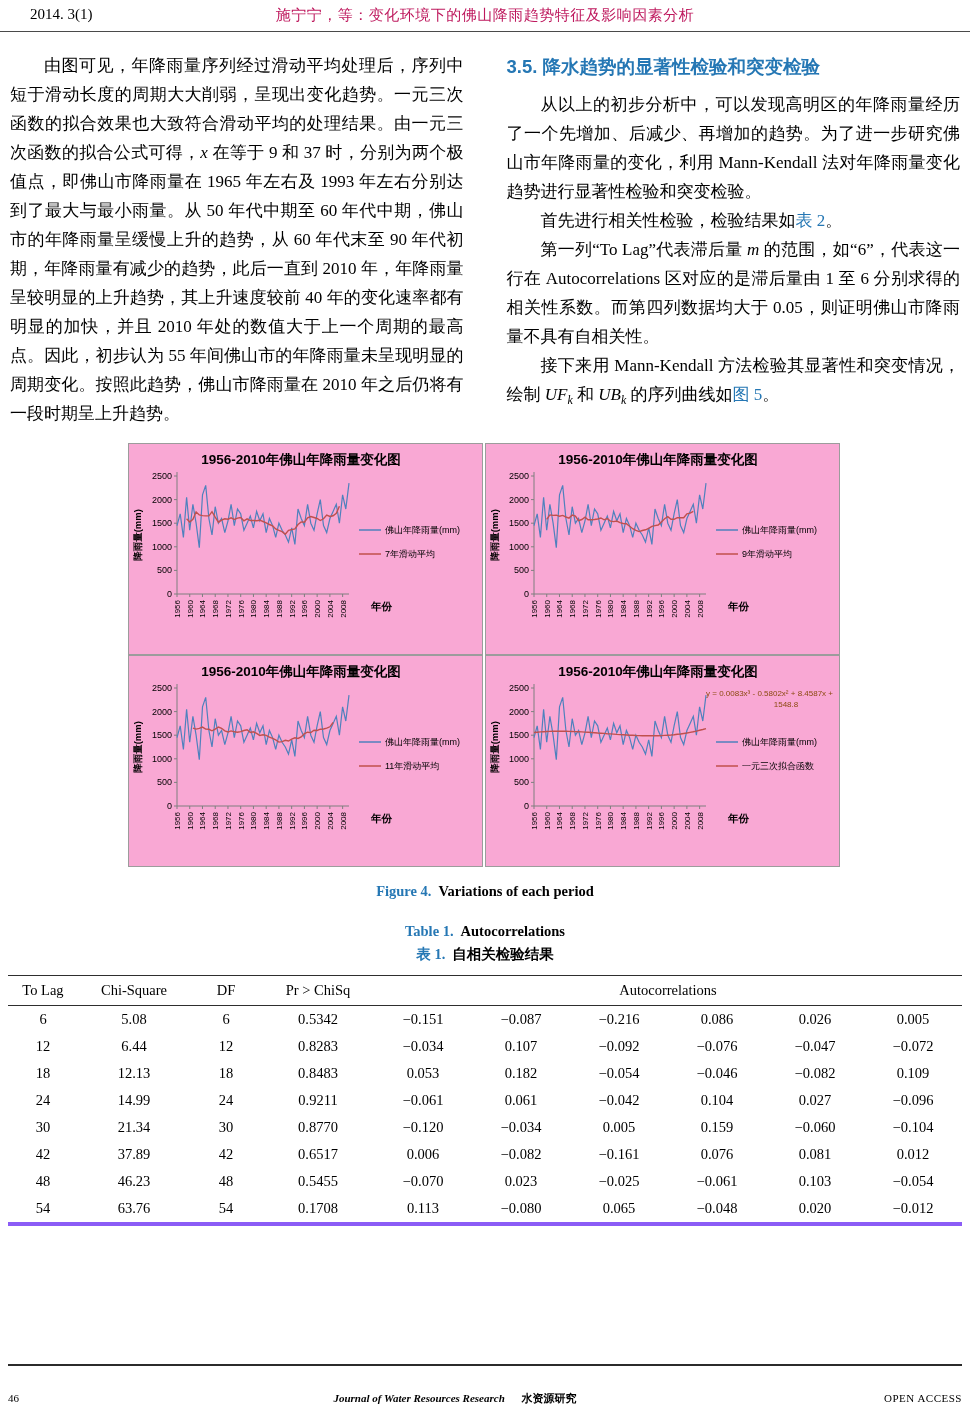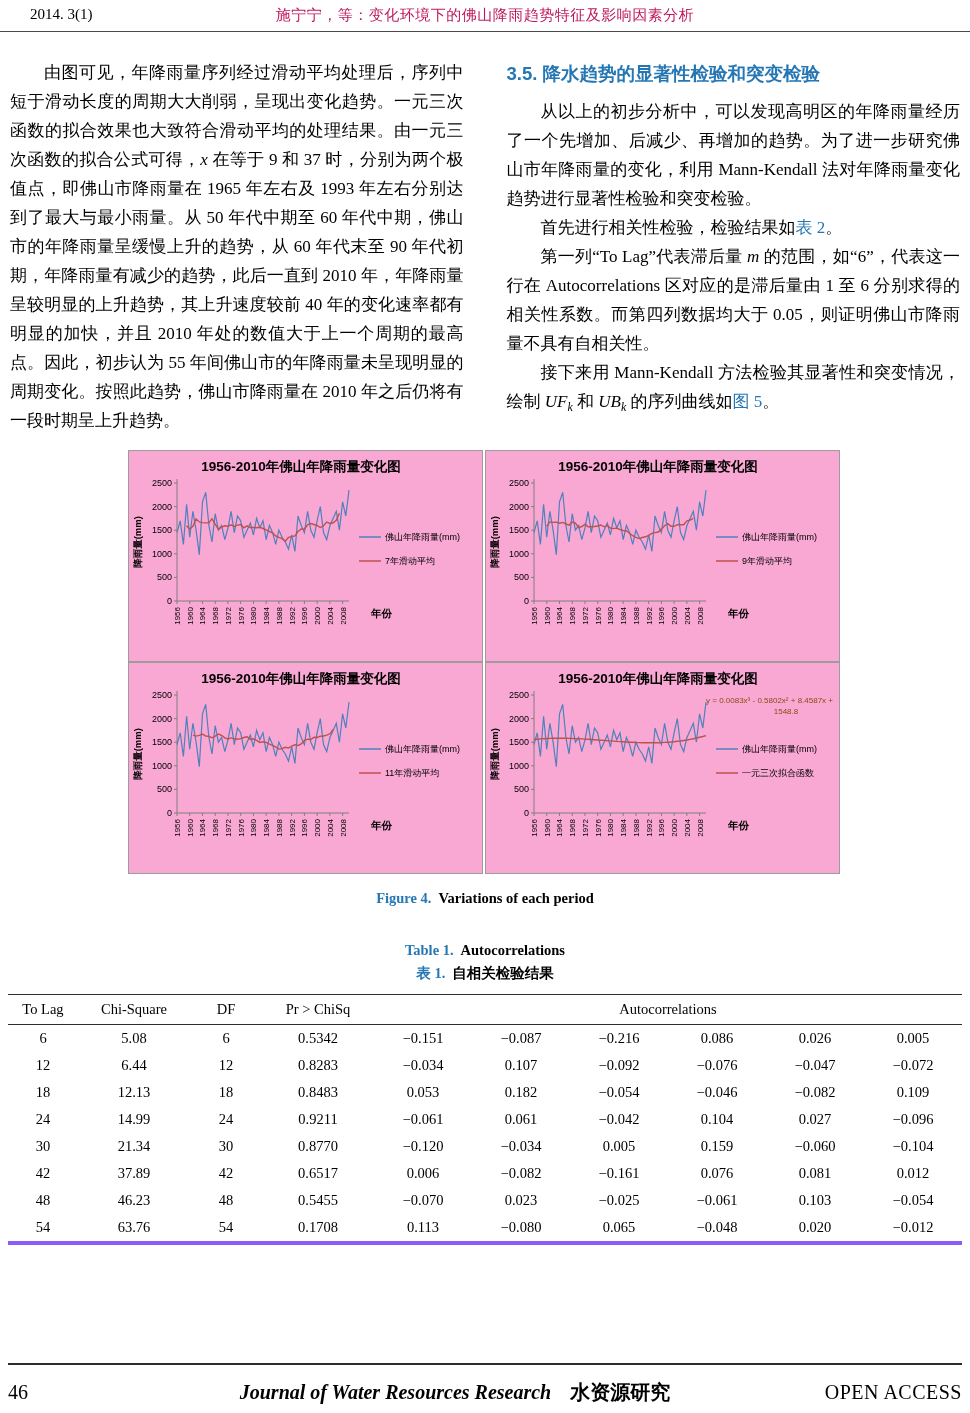--- a/index.html
+++ b/index.html
@@ -5,44 +5,44 @@
   html,body{margin:0;padding:0;}
   body{
     width:970px;height:1413px;position:relative;overflow:hidden;background:#ffffff;
     font-family:"Liberation Serif","DejaVu Serif",serif;color:#000;
   }
   
   .page-header{position:relative;height:31px;border-bottom:1px solid #4a4a4a;}
   .issue{position:absolute;left:30px;top:6px;font-size:15px;}
   .running-title{position:absolute;left:0;right:0;top:6px;text-align:center;font-size:15px;color:#be185d;letter-spacing:.5px;}
   
-  .columns{display:flex;gap:43px;padding:0 10px;margin-top:26px;}
+  .columns{display:flex;gap:43px;padding:0 10px;margin-top:19px;}
   .col{width:458px;font-size:17px;line-height:29px;text-align:justify;}
   .col p{margin:0;text-indent:2em;}
   .section-heading{margin:1px 0 9px;font-family:"Liberation Sans","DejaVu Sans",sans-serif;
     font-size:18.5px;font-weight:bold;color:#2577b4;text-indent:0;}
   .seg-link{color:#2577b4;cursor:pointer;}
   .seg-italic{font-style:italic;}
   .seg-italic-sub{font-style:italic;font-size:70%;vertical-align:sub;}
   
   .figure-block{margin:15px auto 0;width:714px;}
   .chart-grid{display:grid;grid-template-columns:357px 357px;}
   .chart-cell{width:355px;height:212px;border:1px solid #9c9c9c;background:#f9a8d4;box-sizing:border-box;}
   .caption-block{text-align:center;font-weight:bold;font-size:14.5px;line-height:23px;margin-top:13px;}
   .cap-label{color:#2577b4;margin-right:7px;}
-  .table-caption{margin-top:29px;text-align:center;}
+  .table-caption{margin-top:17px;text-align:center;}
   
   .acf-table{width:954px;margin:9px auto 0;border-collapse:collapse;font-size:14.5px;}
   .acf-table th{border-top:1px solid #2e2e2e;border-bottom:1px solid #2e2e2e;
     font-weight:normal;padding:6px 3px;text-align:center;}
   .acf-table td{padding:5px 3px;text-align:center;}
   .acf-table tbody tr:last-child td{border-bottom:4px solid #8b5cf6;}
   
   .page-footer{position:absolute;left:8px;right:8px;bottom:7px;border-top:2px solid #2b2b2b;
-    padding-top:14px;display:flex;align-items:baseline;font-size:20px;}
+    padding-top:25px;display:flex;align-items:baseline;font-size:11px;}
   .footer-page{width:90px;}
   .footer-center{flex:1;text-align:center;}
   .journal-en{font-style:italic;font-weight:bold;}
   .journal-zh{font-weight:bold;margin-left:14px;}
   .footer-right{width:150px;text-align:right;font-weight:normal;letter-spacing:.5px;}
 </style>
 </head>
 <body>
 
 <header class="page-header">

